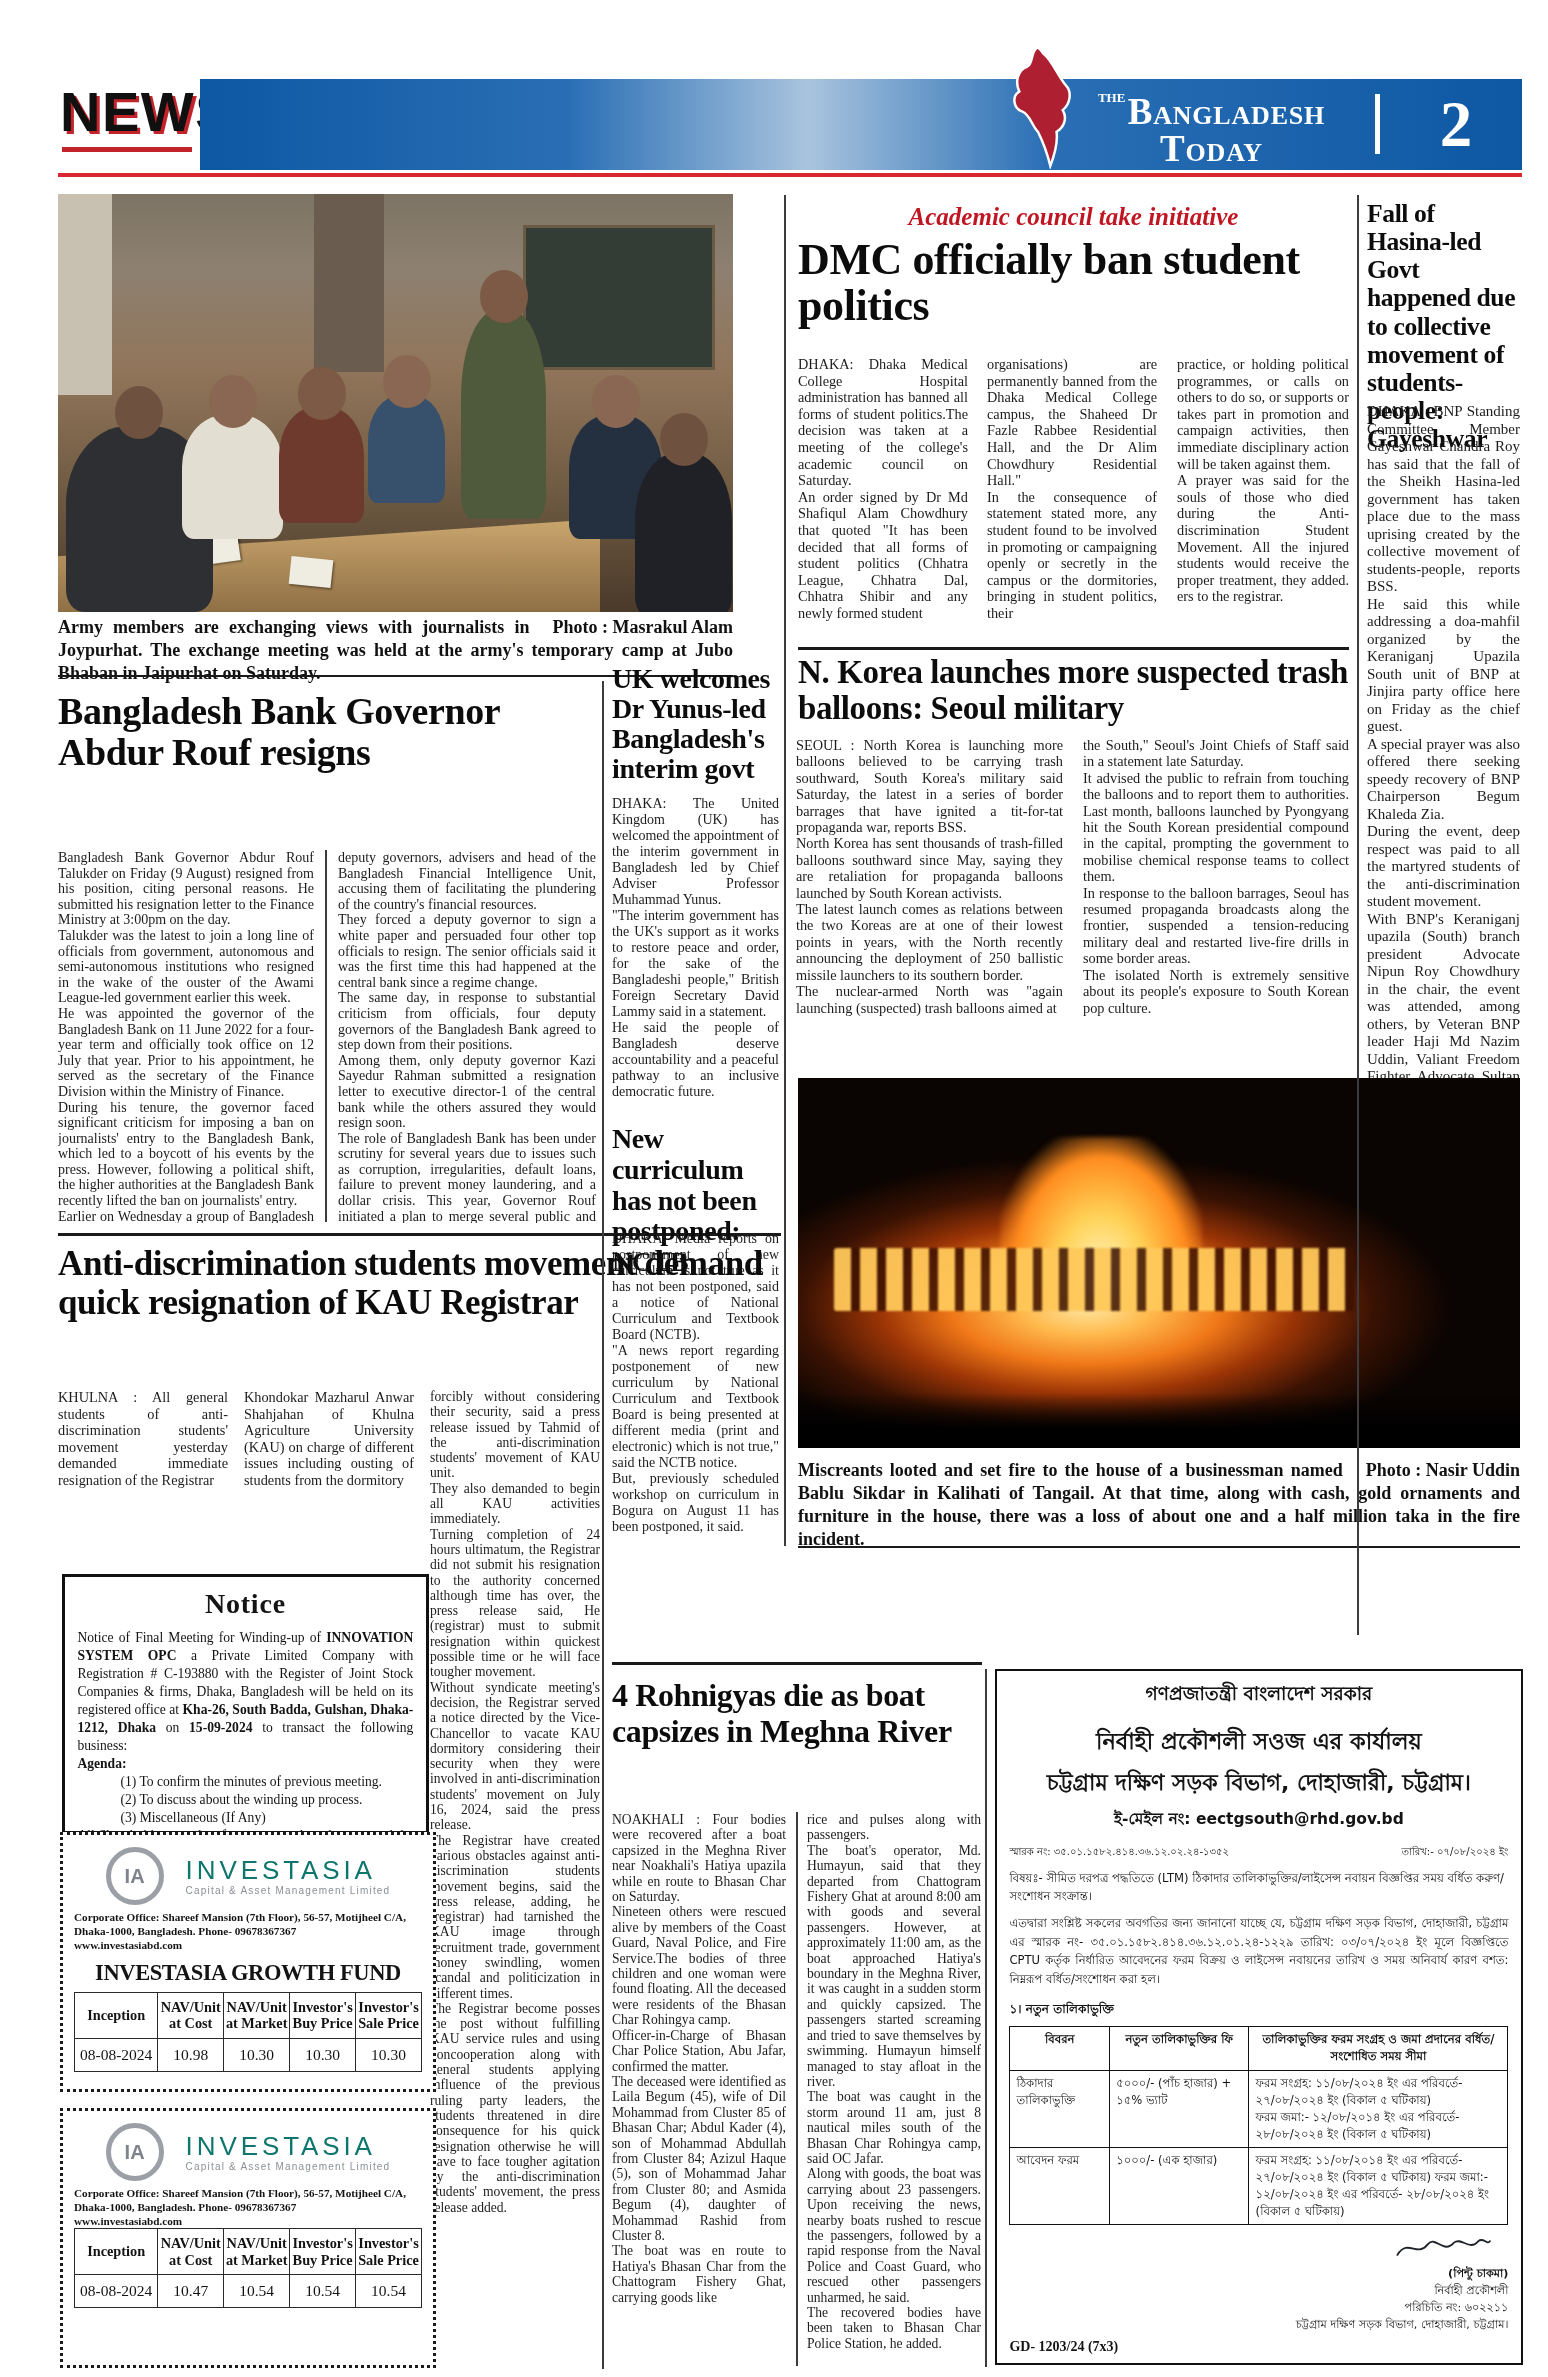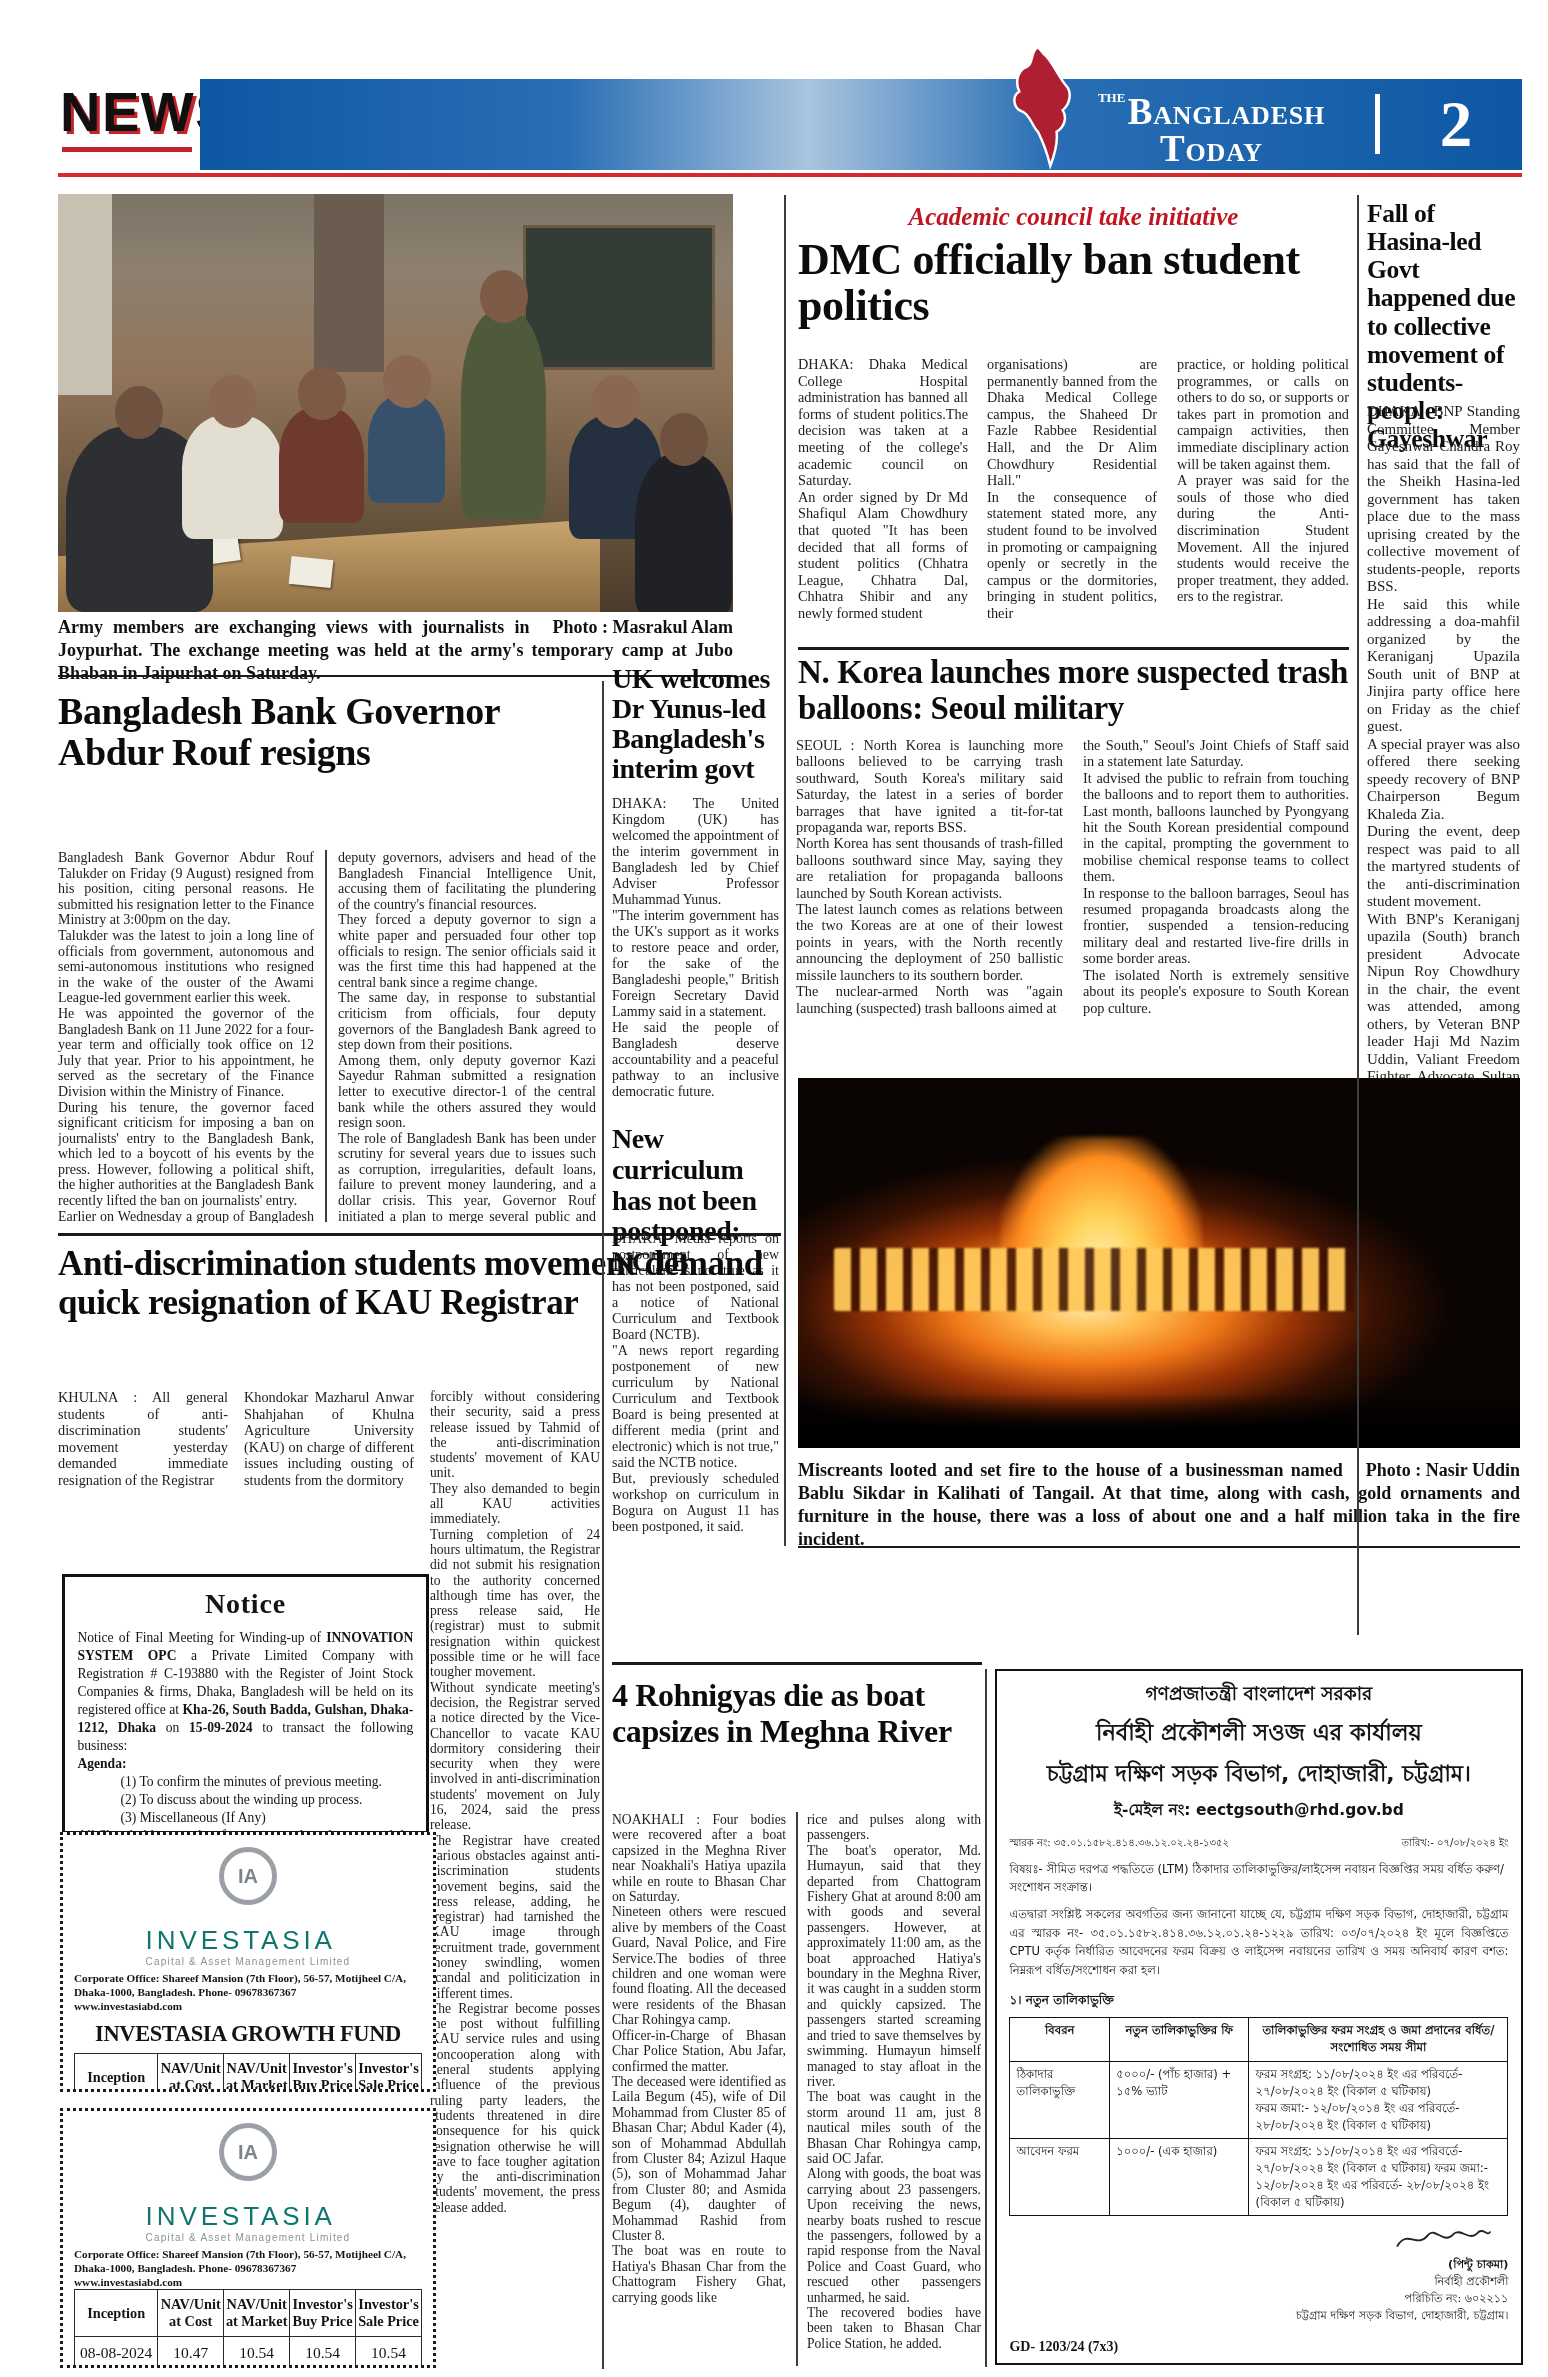--- a/index.html
+++ b/index.html
@@ -34,21 +34,21 @@
   .photo2{position:absolute;left:798px;top:1078px;width:722px;height:370px;overflow:hidden;background:radial-gradient(ellipse 55% 45% at 40% 62%,#ffe6a0 0%,#ffba4e 16%,#f07818 34%,#9c3506 52%,#3a1203 72%,#0a0402 92%),#060302;}
   .p2-windows{position:absolute;left:5%;top:46%;width:72%;height:17%;background:repeating-linear-gradient(90deg,rgba(255,200,90,.95) 0 17px,rgba(60,18,2,.85) 17px 26px);filter:blur(1.2px);border-radius:3.1px;}
   .p2-flame{position:absolute;left:28%;top:16%;width:28%;height:46%;background:radial-gradient(ellipse at 50% 80%,#fff3c0 0%,#ffd257 30%,#ff8c1e 60%,rgba(200,60,5,0) 78%);filter:blur(2.3px);}
   .p2-fg{position:absolute;left:0;bottom:0;width:100%;height:15%;background:linear-gradient(transparent,#000 65%);}
   
   .noticebox{position:absolute;left:62px;top:1574px;width:336px;height:246px;border:3.1px solid #111;padding:7.7px 12.4px 0 12.4px;font-size:13.6px;line-height:1.32;text-align:justify;overflow:hidden;}
   .noticebox .ntitle{text-align:center;font-weight:bold;font-size:28px;margin:1.5px 0 6.2px 0;letter-spacing:0.8px;}
   .noticebox .agenda{margin-left:43px;}
   
   .ad{position:absolute;left:60px;width:348px;border:3.1px dotted #1b1b1b;padding:9.3px 11px 4.6px 11px;overflow:hidden;background:#fff;}
-  .ad-logo{display:flex;align-items:center;justify-content:center;gap:22px;margin:3.1px 0 4.6px 0;flex-direction:column;}
+  .ad-logo{display:flex;align-items:center;justify-content:center;gap:22px;margin:3.1px 0 4.6px 0;}
   .ad-ring{width:48px;height:48px;border:5.4px solid #9aa0a6;border-radius:50%;display:flex;align-items:center;justify-content:center;font-family:"Liberation Sans",sans-serif;font-weight:bold;font-size:20px;color:#7d848b;}
   .ad-wordmark{text-align:left;}
   .ad-name{font-family:"Liberation Sans",sans-serif;font-size:26px;letter-spacing:3.9px;color:#0f766e;line-height:1;}
   .ad-tag{font-family:"Liberation Sans",sans-serif;font-size:10px;letter-spacing:1.2px;color:#8a9096;margin-top:2.3px;}
   .ad-office{font-size:11.2px;font-weight:bold;line-height:1.25;}
   .ad-title{text-align:center;font-weight:bold;font-size:22.5px;margin:7.7px 0 6.2px 0;letter-spacing:-0.4px;}
   .ad table{border-collapse:collapse;width:100%;}
   .ad th,.ad td{border:1.5px solid #2a2a2a;text-align:center;white-space:pre-line;}
   .ad th{font-weight:bold;font-size:14.3px;line-height:1.15;padding:6.2px 1.5px;}
   .ad td{font-size:15.5px;padding:7px 1.5px;}
@@ -274,21 +274,21 @@
 The deceased were identified as Laila Begum (45), wife of Dil Mohammad from Cluster 85 of Bhasan Char; Abdul Kader (4), son of Mohammad Abdullah from Cluster 84; Azizul Haque (5), son of Mohammad Jahar from Cluster 80; and Asmida Begum (4), daughter of Mohammad Rashid from Cluster 8.
 The boat was en route to Hatiya's Bhasan Char from the Chattogram Fishery Ghat, carrying goods like</div>
   <div class="bodycol" style="left:807px;top:1812px;width:174px;height:554px;font-size:13.6px;line-height:15.4px;">rice and pulses along with passengers.
 The boat's operator, Md. Humayun, said that they departed from Chattogram Fishery Ghat at around 8:00 am with goods and several passengers. However, at approximately 11:00 am, as the boat approached Hatiya's boundary in the Meghna River, it was caught in a sudden storm and quickly capsized. The passengers started screaming and tried to save themselves by swimming. Humayun himself managed to stay afloat in the river.
 The boat was caught in the storm around 11 am, just 8 nautical miles south of the Bhasan Char Rohingya camp, said OC Jafar.
 Along with goods, the boat was carrying about 23 passengers. Upon receiving the news, nearby boats rushed to rescue the passengers, followed by a rapid response from the Naval Police and Coast Guard, who rescued other passengers unharmed, he said.
 The recovered bodies have been taken to Bhasan Char Police Station, he added.</div>
 
   <div class="bnbox">
     <div class="bn-c" style="font-size:18.6px;">গণপ্রজাতন্ত্রী বাংলাদেশ সরকার</div>
-    <div class="bn-c" style="font-size:22.5px;margin-top:4px;">নির্বাহী প্রকৌশলী সওজ এর কার্যালয়</div>
+    <div class="bn-c" style="font-size:22.5px;margin-top:13px;">নির্বাহী প্রকৌশলী সওজ এর কার্যালয়</div>
     <div class="bn-c" style="font-size:22px;margin-top:3.1px;">চট্টগ্রাম দক্ষিণ সড়ক বিভাগ, দোহাজারী, চট্টগ্রাম।</div>
     <div class="bn-c" style="font-size:15.5px;margin-top:4.6px;">ই-মেইল নং: eectgsouth@rhd.gov.bd</div>
     <div style="display:flex;justify-content:space-between;font-size:10px;margin-top:11px;">
       <span>স্মারক নং: ৩৫.০১.১৫৮২.৪১৪.৩৬.১২.০২.২৪-১৩৫২</span>
       <span>তারিখ:- ০৭/০৮/২০২৪ ইং</span>
     </div>
     <div style="font-size:11.6px;margin-top:9.3px;line-height:1.5;">বিষয়ঃ- সীমিত দরপত্র পদ্ধতিতে (LTM) ঠিকাদার তালিকাভুক্তির/লাইসেন্স নবায়ন বিজ্ঞপ্তির সময় বর্ধিত করুণ/সংশোধন সংক্রান্ত।</div>
     <div style="font-size:11.6px;margin-top:9.3px;line-height:1.6;text-align:justify;">এতদ্বারা সংশ্লিষ্ট সকলের অবগতির জন্য জানানো যাচ্ছে যে, চট্টগ্রাম দক্ষিণ সড়ক বিভাগ, দোহাজারী, চট্টগ্রাম এর স্মারক নং- ৩৫.০১.১৫৮২.৪১৪.৩৬.১২.০১.২৪-১২২৯ তারিখ: ০৩/০৭/২০২৪ ইং মূলে বিজ্ঞপ্তিতে CPTU কর্তৃক নির্ধারিত আবেদনের ফরম বিক্রয় ও লাইসেন্স নবায়নের তারিখ ও সময় অনিবার্য কারণ বশত: নিম্নরূপ বর্ধিত/সংশোধন করা হল।</div>
     <div style="font-size:12px;margin-top:11px;font-weight:bold;">১। নতুন তালিকাভুক্তি</div>
     <table class="bn-table">

